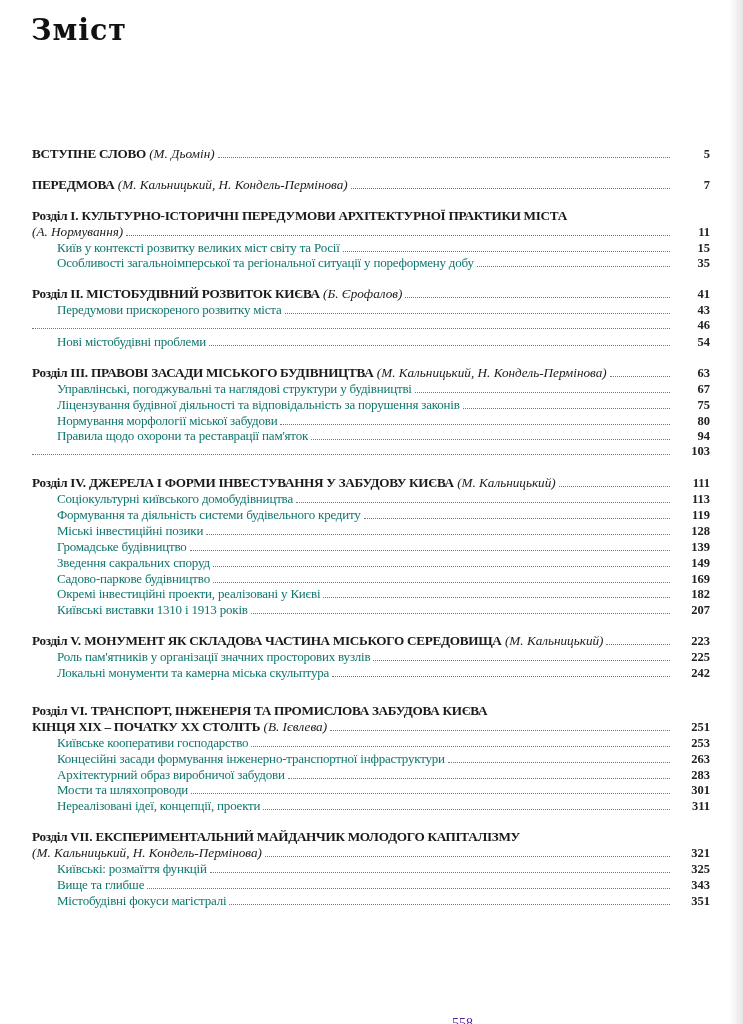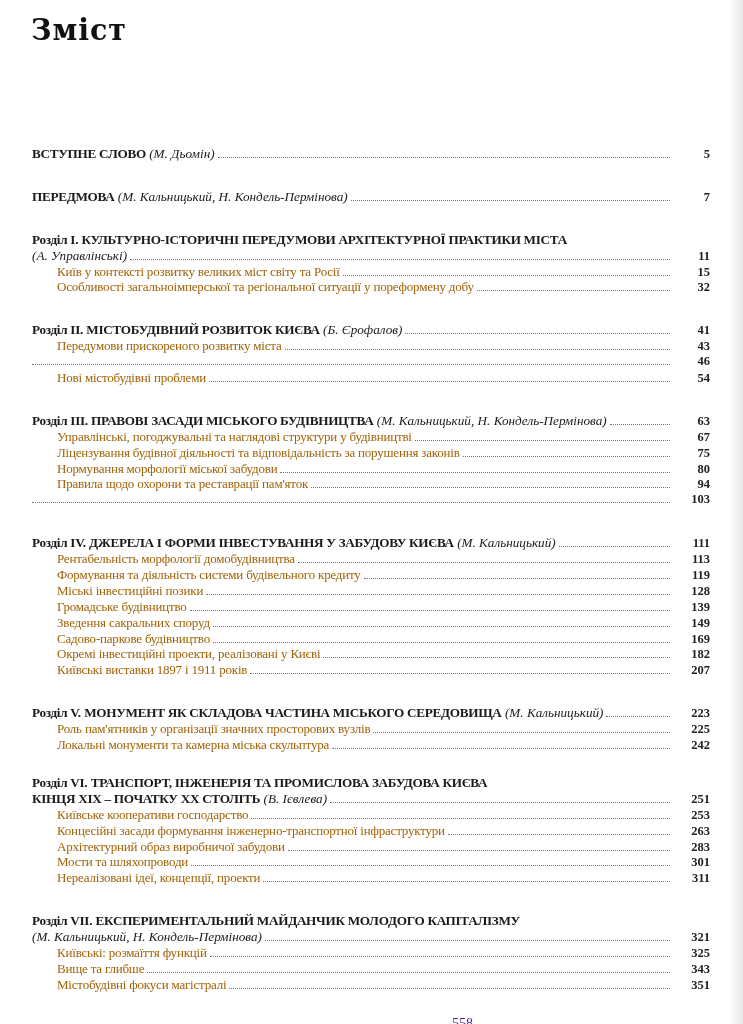--- a/index.html
+++ b/index.html
@@ -38,40 +38,40 @@
     .toc {
       position: absolute;
       left: 32px;
       top: 146px;
       width: 678px;
     }
     .block {
       margin: 0;
     }
     .block + .block {
-      margin-top: 27px;
+      margin-top: 15px;
     }
     .row {
       display: flex;
       align-items: baseline;
       height: 15.9px;
       font-size: 13px;
       line-height: 15.9px;
       white-space: nowrap;
     }
     .row.top {
       font-size: 13.2px;
     }
     .row .text {
       flex: 0 0 auto;
       padding-right: 3px;
     }
     .row.sub .text {
       padding-left: 25px;
-      color: #a16207;
+      color: #0f766e;
       letter-spacing: -0.2px;
     }
     .row .leader {
       flex: 1 1 auto;
       border-bottom: 1px dotted #777;
       height: 0;
       margin-bottom: 3px;
       min-width: 10px;
     }
     .row .page {
@@ -131,34 +131,34 @@
   <div class="block">
     <div class="row top line-only">
       <span class="text">
         <span class="b">Розділ I.</span>
         <span class="b">КУЛЬТУРНО-ІСТОРИЧНІ ПЕРЕДУМОВИ АРХІТЕКТУРНОЇ ПРАКТИКИ МІСТА</span>
       </span>
 
     </div>
     <div class="row top">
       <span class="text">
-        <span class="i">(А. Управлінські)</span>
+        <span class="i">(А. Нормування)</span>
       </span>
       <span class="leader"></span>
       <span class="page">11</span>
     </div>
     <div class="row sub">
       <span class="text">Київ у контексті розвитку великих міст світу та Росії</span>
       <span class="leader"></span>
       <span class="page">15</span>
     </div>
     <div class="row sub">
       <span class="text">Особливості загальноімперської та регіональної ситуації у пореформену добу</span>
       <span class="leader"></span>
-      <span class="page">32</span>
+      <span class="page">35</span>
     </div>
   </div>
 
   <div class="block">
     <div class="row top">
       <span class="text">
         <span class="b">Розділ II.</span>
         <span class="b">МІСТОБУДІВНИЙ РОЗВИТОК КИЄВА</span>
         <span class="i">(Б. Єрофалов)</span>
       </span>
@@ -221,21 +221,21 @@
     <div class="row top">
       <span class="text">
         <span class="b">Розділ IV.</span>
         <span class="b">ДЖЕРЕЛА І ФОРМИ ІНВЕСТУВАННЯ У ЗАБУДОВУ КИЄВА</span>
         <span class="i">(М. Кальницький)</span>
       </span>
       <span class="leader"></span>
       <span class="page">111</span>
     </div>
     <div class="row sub">
-      <span class="text">Рентабельність морфології домобудівництва</span>
+      <span class="text">Соціокультурні київського домобудівництва</span>
       <span class="leader"></span>
       <span class="page">113</span>
     </div>
     <div class="row sub">
       <span class="text">Формування та діяльність системи будівельного кредиту</span>
       <span class="leader"></span>
       <span class="page">119</span>
     </div>
     <div class="row sub">
       <span class="text">Міські інвестиційні позики</span>
@@ -256,21 +256,21 @@
       <span class="text">Садово-паркове будівництво</span>
       <span class="leader"></span>
       <span class="page">169</span>
     </div>
     <div class="row sub">
       <span class="text">Окремі інвестиційні проекти, реалізовані у Києві</span>
       <span class="leader"></span>
       <span class="page">182</span>
     </div>
     <div class="row sub">
-      <span class="text">Київські виставки 1897 і 1911 років</span>
+      <span class="text">Київські виставки 1310 і 1913 років</span>
       <span class="leader"></span>
       <span class="page">207</span>
     </div>
   </div>
 
   <div class="block">
     <div class="row top">
       <span class="text">
         <span class="b">Розділ V.</span>
         <span class="b">МОНУМЕНТ ЯК СКЛАДОВА ЧАСТИНА МІСЬКОГО СЕРЕДОВИЩА</span>

